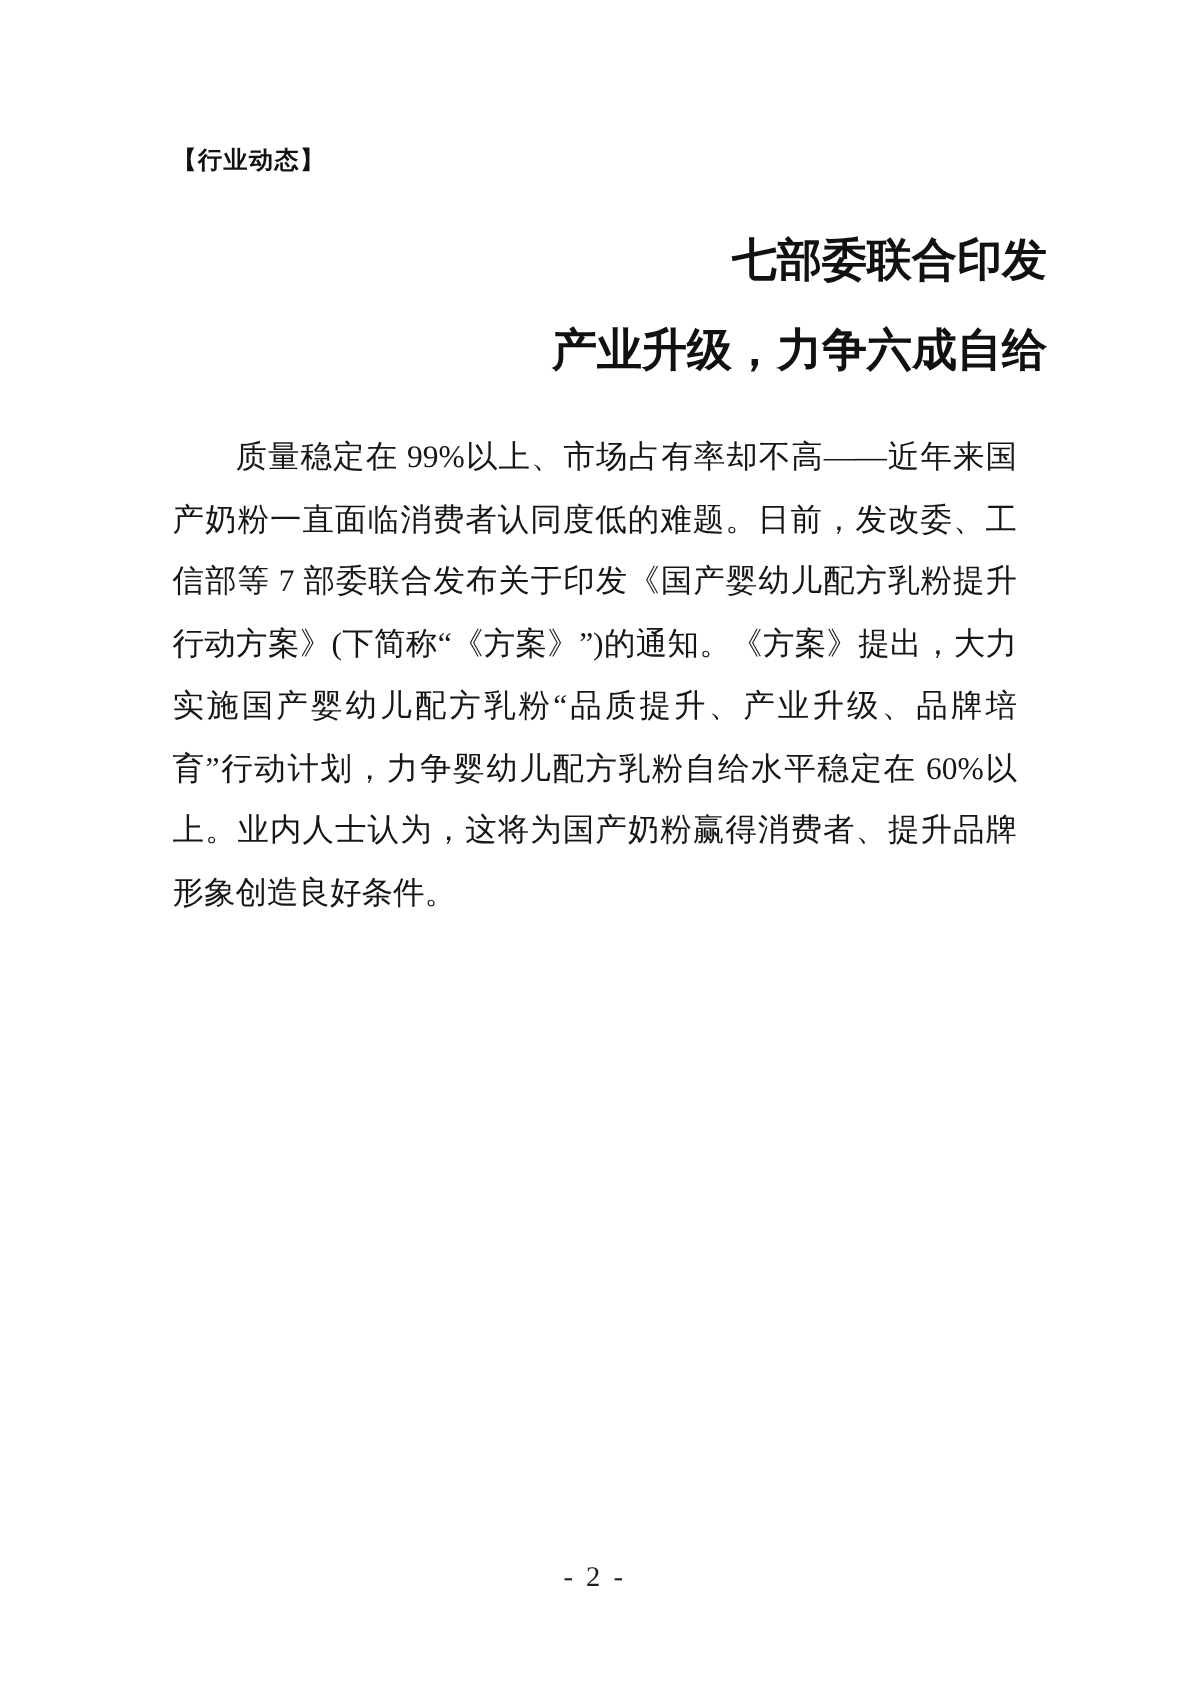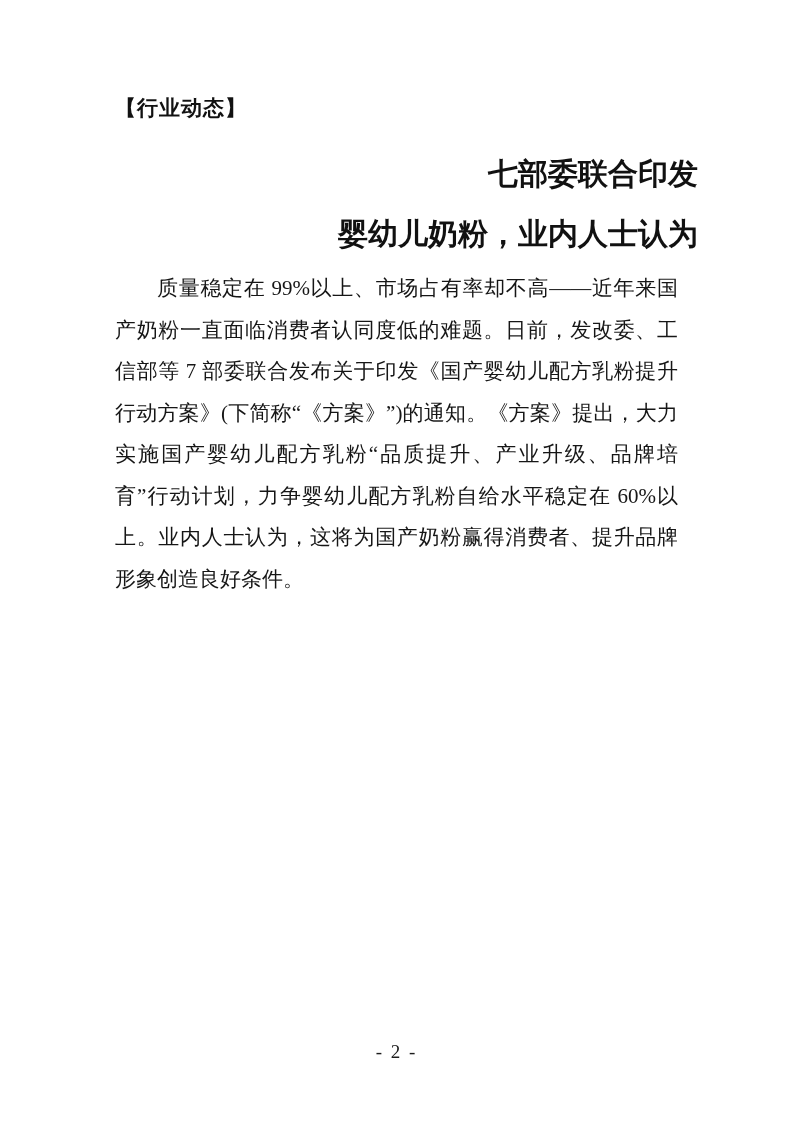--- a/index.html
+++ b/index.html
@@ -13,40 +13,40 @@
     height: 1122px;
     box-sizing: border-box;
     padding: 96px 115px 0 115px;
     background: #ffffff;
     color: #1c1c1c;
     overflow: hidden;
   }
   .section-label {
     font-family: "Liberation Sans", "DejaVu Sans", sans-serif;
     font-weight: bold;
-    font-size: 21px;
+    font-size: 16px;
     line-height: 24px;
     letter-spacing: 1px;
     color: #111111;
   }
   .title-block {
     margin: 24px -20px 0 -20px;
     text-align: center;
     font-family: "Liberation Serif", "DejaVu Serif", serif;
     font-weight: bold;
     font-size: 30px;
     color: #111111;
   }
   .title-line {
     line-height: 60px;
     white-space: nowrap;
     text-align: right;
   }
   .body-text {
-    margin-top: 4px;
+    margin-top: 20px;
     font-family: "Liberation Serif", "DejaVu Serif", serif;
     font-size: 21px;
     line-height: 41.5px;
     text-align: justify;
     text-justify: inter-ideograph;
     color: #161616;
   }
   .body-text p {
     margin: 0;
     text-indent: 2em;
@@ -65,21 +65,21 @@
 </style>
 </head>
 <body>
 
 <div class="page">
 
   <div class="section-label">【行业动态】</div>
 
   <div class="title-block">
     <div class="title-line">七部委联合印发</div>
-    <div class="title-line">婴幼儿奶粉，业内人士认为</div>
+    <div class="title-line">产业升级，力争六成自给</div>
   </div>
 
   <div class="body-text">
     <p>质量稳定在 99%以上、市场占有率却不高——近年来国产奶粉一直面临消费者认同度低的难题。日前，发改委、工信部等 7 部委联合发布关于印发《国产婴幼儿配方乳粉提升行动方案》(下简称“《方案》”)的通知。《方案》提出，大力实施国产婴幼儿配方乳粉“品质提升、产业升级、品牌培育”行动计划，力争婴幼儿配方乳粉自给水平稳定在 60%以上。业内人士认为，这将为国产奶粉赢得消费者、提升品牌形象创造良好条件。</p>
   </div>
 
   <div class="footer">- 2 -</div>
 
 </div>
 

